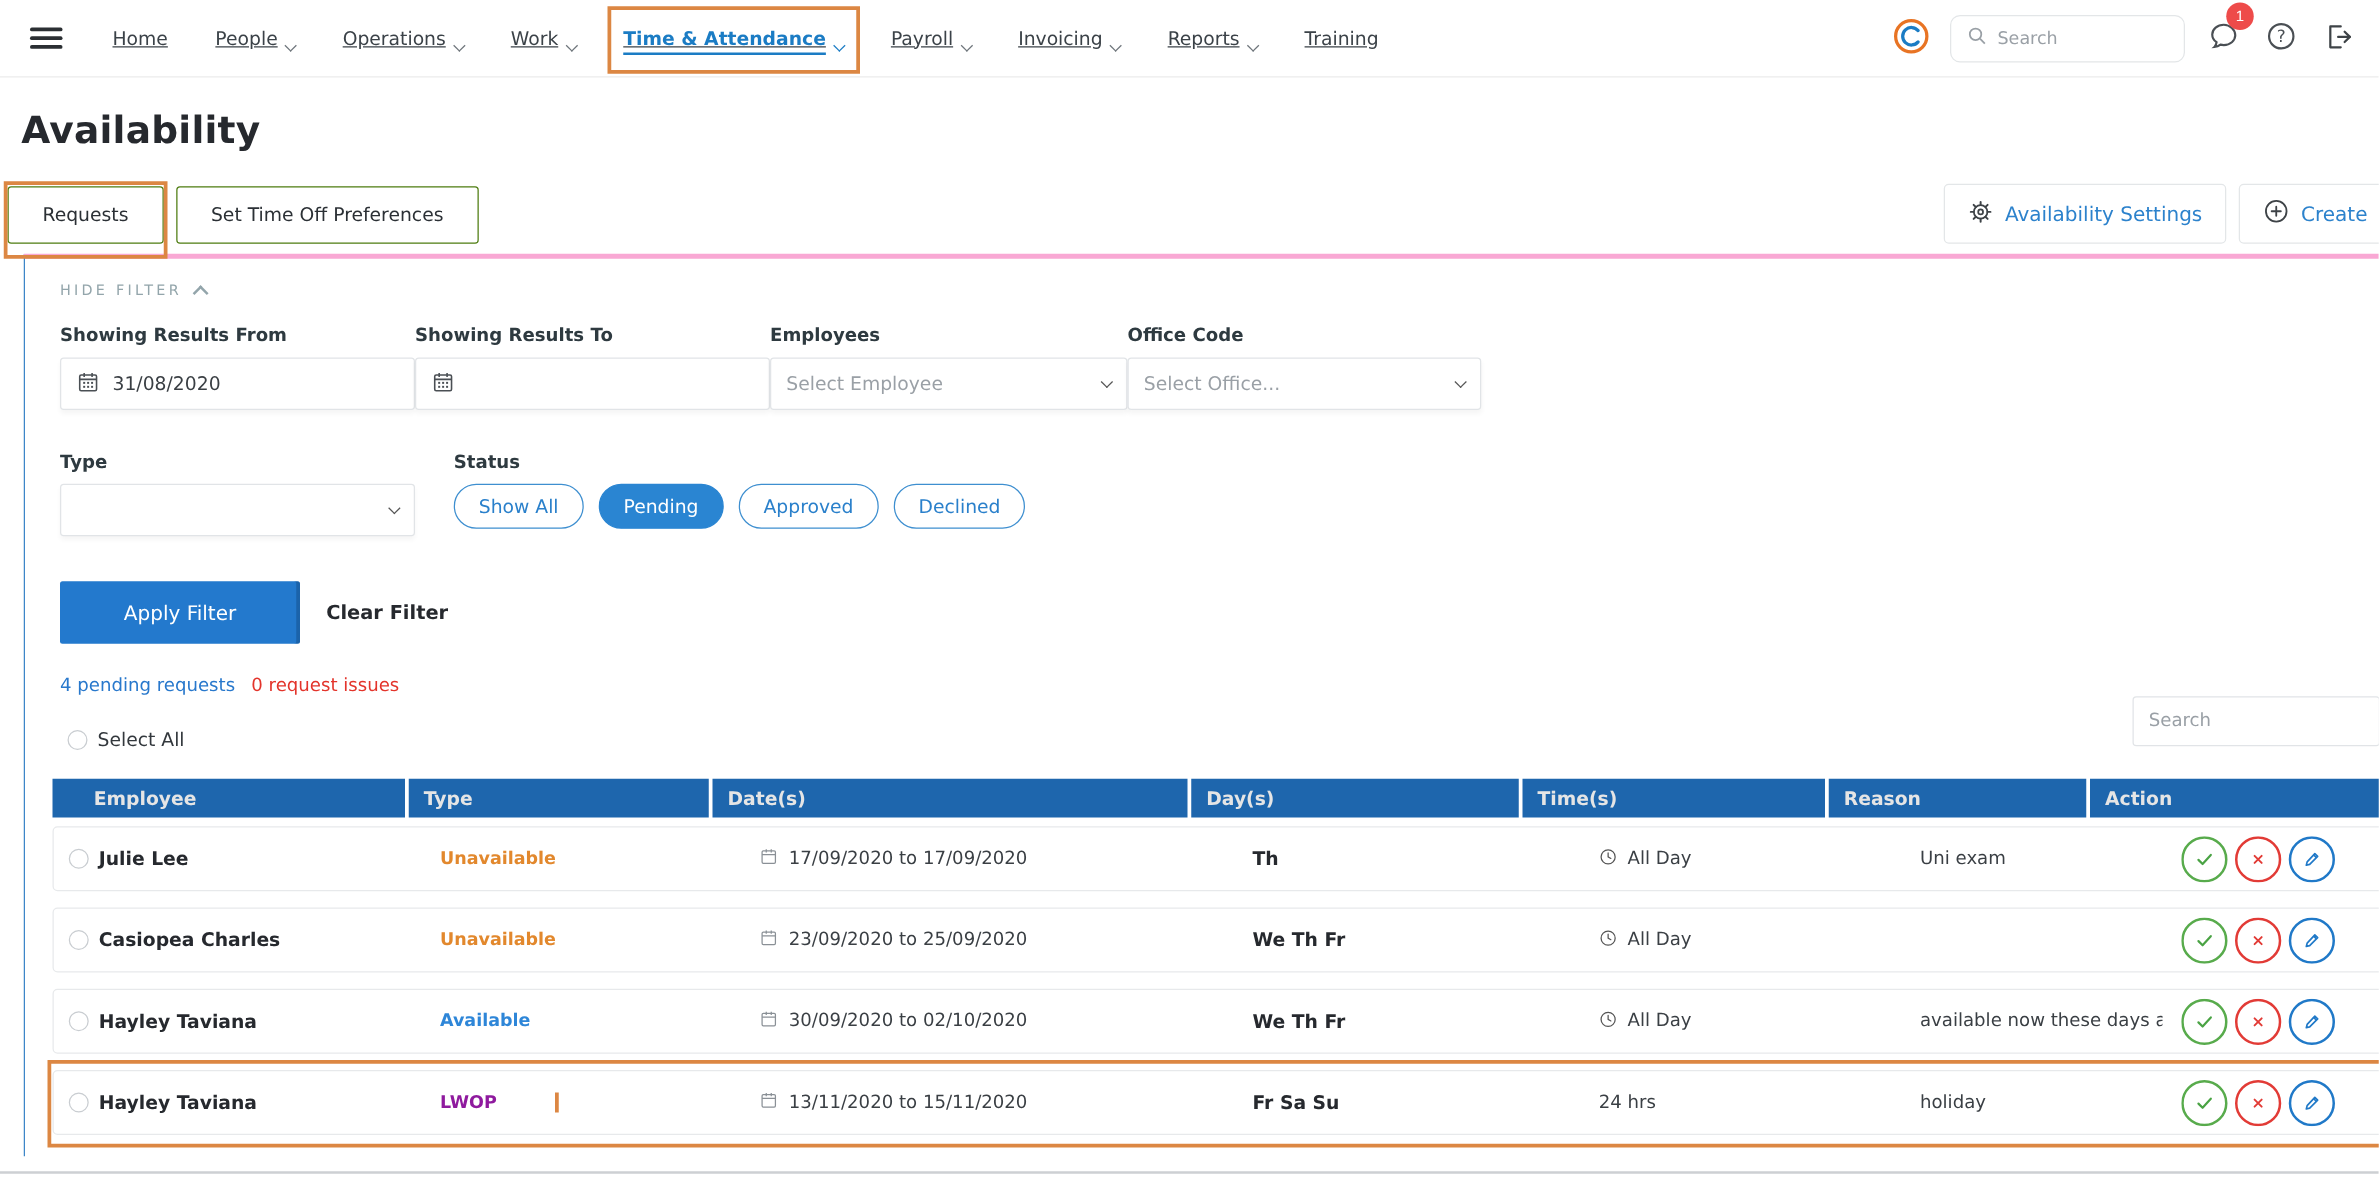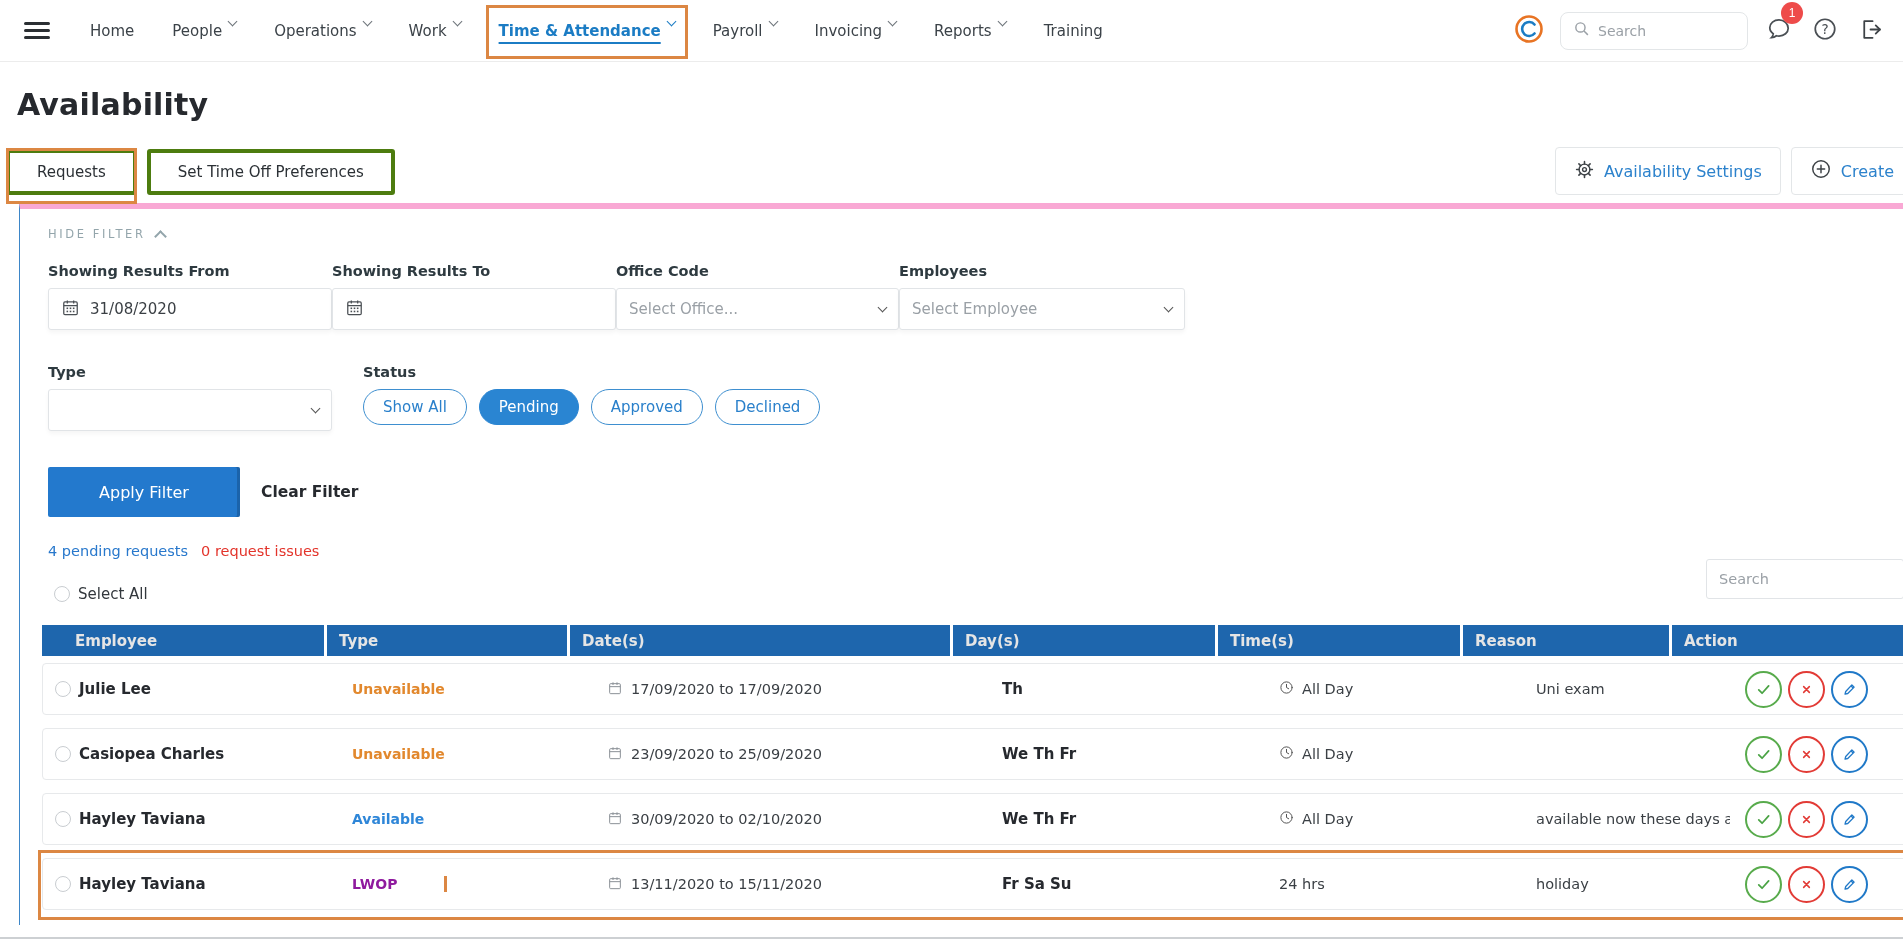--- a/index.html
+++ b/index.html
@@ -6,50 +6,50 @@
   html,body { width:1903px; height:945px; overflow:hidden; background:#fff;
     font-family:"DejaVu Sans","Liberation Sans",sans-serif; color:#2c3136; }
   body { position:relative; }
 
   
   .topbar { height:62px; display:flex; align-items:center; padding:0 18px 0 24px;
     border-bottom:1px solid #ececec; background:#fff; }
   .burger { width:26px; cursor:pointer; margin-right:40px; }
   .burger span { display:block; height:2.5px; background:#2b2f33; margin:4.5px 0; border-radius:2px; }
   .nav-items { display:flex; align-items:center; gap:38px; }
-  .nav-item { display:flex; align-items:flex-start; gap:7px; font-size:15px; color:#3b4248; cursor:pointer; white-space:nowrap; }
+  .nav-item { display:flex; align-items:flex-end; gap:7px; font-size:15px; color:#3b4248; cursor:pointer; white-space:nowrap;text-decoration:underline; }
   .nav-item .nav-label { font-weight:400; }
   .nav-item.active .nav-label { color:#1b7cc4; font-weight:bold;
     text-decoration:underline; text-underline-offset:6px; text-decoration-thickness:1.5px; }
   .chev { width:7px; height:7px; border-right:1.6px solid #6d747a; border-bottom:1.6px solid #6d747a;
     transform:rotate(45deg); margin-top:-4px; }
   .nav-item.active .chev { border-color:#1b7cc4; }
   .top-right { margin-left:auto; display:flex; align-items:center; gap:16px; }
   .search-top { display:flex; align-items:center; gap:8px; width:188px; height:38px;
     border:1px solid #e3e6e8; border-radius:8px; padding:0 12px; }
   .search-top input { border:none; outline:none; font-size:14px; width:120px; color:#444;
     font-family:inherit; }
   .search-top input::placeholder { color:#9aa0a6; }
   .icon-btn { position:relative; background:none; border:none; cursor:pointer; padding:2px; }
   .badge { position:absolute; top:-12px; right:-9px; min-width:22px; height:22px; border-radius:50%;
     background:#ee4b4a; color:#fff; font-size:12px; display:flex; align-items:center; justify-content:center; }
 
   
   .page-title { font-size:30px; font-weight:bold; color:#26292e; margin:25px 0 0 17px; letter-spacing:.2px; }
   .tabsbar { position:relative; display:flex; gap:10px; margin:27px 0 0 6px; height:46px; }
-  .tab { background:#fff; border:4px solid #4d7c0f; border-radius:3px; display:flex; align-items:center;
+  .tab { background:#fff; border:1px solid #4d7c0f; border-radius:3px; display:flex; align-items:center;
     justify-content:center; font-size:15px; color:#2b3035; cursor:pointer; padding:0 27px; }
   .page-actions { position:absolute; right:-16px; top:-2px; display:flex; gap:10px; }
   .action-btn { height:48px; background:#fff; border:1px solid #e3e6e8; border-radius:4px; display:flex;
     align-items:center; gap:9px; padding:0 18px; font-size:16px; color:#2c82cc; cursor:pointer;
     font-family:inherit; white-space:nowrap; }
   .action-btn.create { padding:0 24px 0 18px; }
 
   
-  .panel { margin-left:19px; border-top:6px solid #f9a8d4; border-left:1px solid #3d86c8;
+  .panel { margin-left:19px; border-top:4px solid #f9a8d4; border-left:1px solid #3d86c8;
     padding:18px 0 0 28px; min-height:722px; margin-top:8px; position:relative; }
   .hide-filter { display:flex; align-items:center; gap:10px; color:#93a5ab; font-size:11.5px;
     letter-spacing:2.6px; cursor:pointer; }
   .chev-up { width:9px; height:9px; border-right:2px solid #93a5ab; border-bottom:2px solid #93a5ab;
     transform:rotate(-135deg); margin-top:5px; }
   .f-row { display:flex; margin-top:22px; }
   .f-group { width:284px; }
   .f-label { font-size:14.5px; font-weight:bold; color:#2e3a40; margin-bottom:9px; }
   .f-input { height:42px; background:#fff; border:1px solid #e1e4e7; border-radius:3px;
     display:flex; align-items:center; gap:10px; padding:0 12px; box-shadow:0 3px 4px rgba(0,0,0,.04); }
@@ -278,31 +278,31 @@
                 <rect x="15" y="12" width="2" height="2"></rect>
                 <rect x="7" y="16" width="2" height="2"></rect>
                 <rect x="11" y="16" width="2" height="2"></rect>
                 <rect x="15" y="16" width="2" height="2"></rect>
               </g>
             </svg>
         </span>
         <input value="" style="">
       </div>
     </div>
+    <div class="f-group" style="width:286px;">
+      <div class="f-label">Employees</div>
+      <div class="f-input f-select">
+        <span class="ph">Select Employee</span>
+        <span class="sel-chev"></span>
+      </div>
+    </div>
     <div class="f-group" style="width:283px;">
       <div class="f-label">Office Code</div>
       <div class="f-input f-select">
         <span class="ph">Select Office...</span>
-        <span class="sel-chev"></span>
-      </div>
-    </div>
-    <div class="f-group" style="width:286px;">
-      <div class="f-label">Employees</div>
-      <div class="f-input f-select">
-        <span class="ph">Select Employee</span>
         <span class="sel-chev"></span>
       </div>
     </div>
   </div>
 
   <div class="row2">
     <div class="f-group">
       <div class="f-label">Type</div>
       <div class="f-input f-select">
         <span class="ph"></span>

